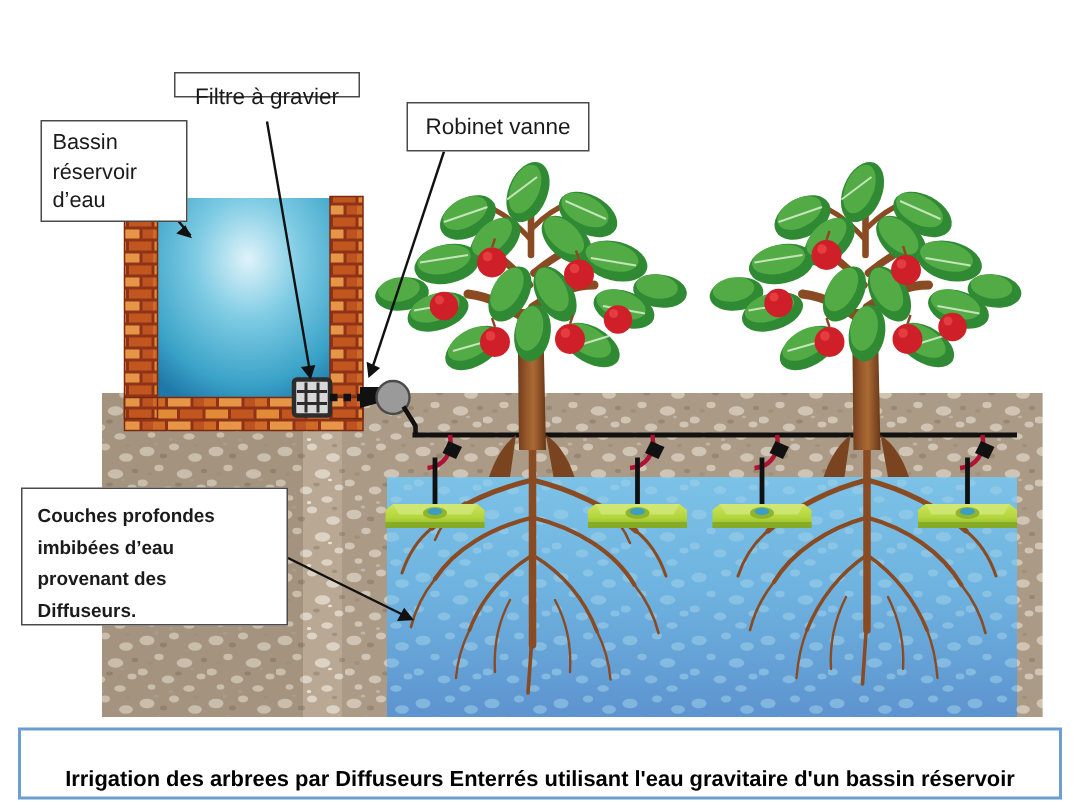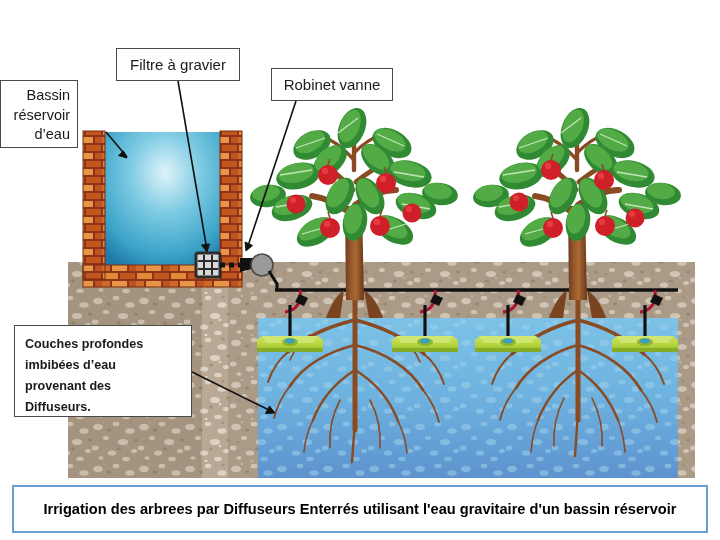--- a/index.html
+++ b/index.html
@@ -17,41 +17,41 @@
   .callout{
     position:absolute;
     background:#ffffff;
     border:1px solid #4a4a4a;
     box-sizing:border-box;
     color:#1a1a1a;
     z-index:40;
   }
   .callout .txt{display:block;}
 
-  #cal-bassin{left:0;top:80px;width:78px;height:68px;padding:5px 7px;text-align:right;}
+  #cal-bassin{left:27px;top:80px;width:98px;height:68px;padding:5px 7px;}
   #cal-bassin .txt{font-size:14.5px;line-height:19.5px;}
 
-  #cal-filtre{left:116px;top:48px;width:124px;height:33px;padding:5px 6px;}
+  #cal-filtre{left:116px;top:48px;width:124px;height:17px;padding:5px 6px;}
   #cal-filtre .txt{font-size:15px;line-height:22px;text-align:center;}
 
   #cal-robinet{left:271px;top:68px;width:122px;height:33px;padding:5px 6px;}
   #cal-robinet .txt{font-size:15px;line-height:22px;text-align:center;}
 
   #cal-couches{left:14px;top:325px;width:178px;height:92px;padding:8px 10px;}
   #cal-couches .txt{
     font-size:12.6px;line-height:21px;font-weight:bold;
     text-align:justify;text-align-last:left;
   }
   #cal-couches .txt .lastline{text-align:left;}
 
   
   #caption{
     position:absolute;left:12px;top:485px;width:696px;height:48px;
     border:2px solid #6d9ed1;background:#ffffff;box-sizing:border-box;
-    display:flex;align-items:center;justify-content:center;
+    display:flex;align-items:flex-end;justify-content:center;
     z-index:45;
   }
   #caption .txt{
     font-size:14.6px;font-weight:bold;line-height:21px;text-align:center;
     color:#000;padding:0 14px;
   }
 </style>
 </head>
 <body>
 

